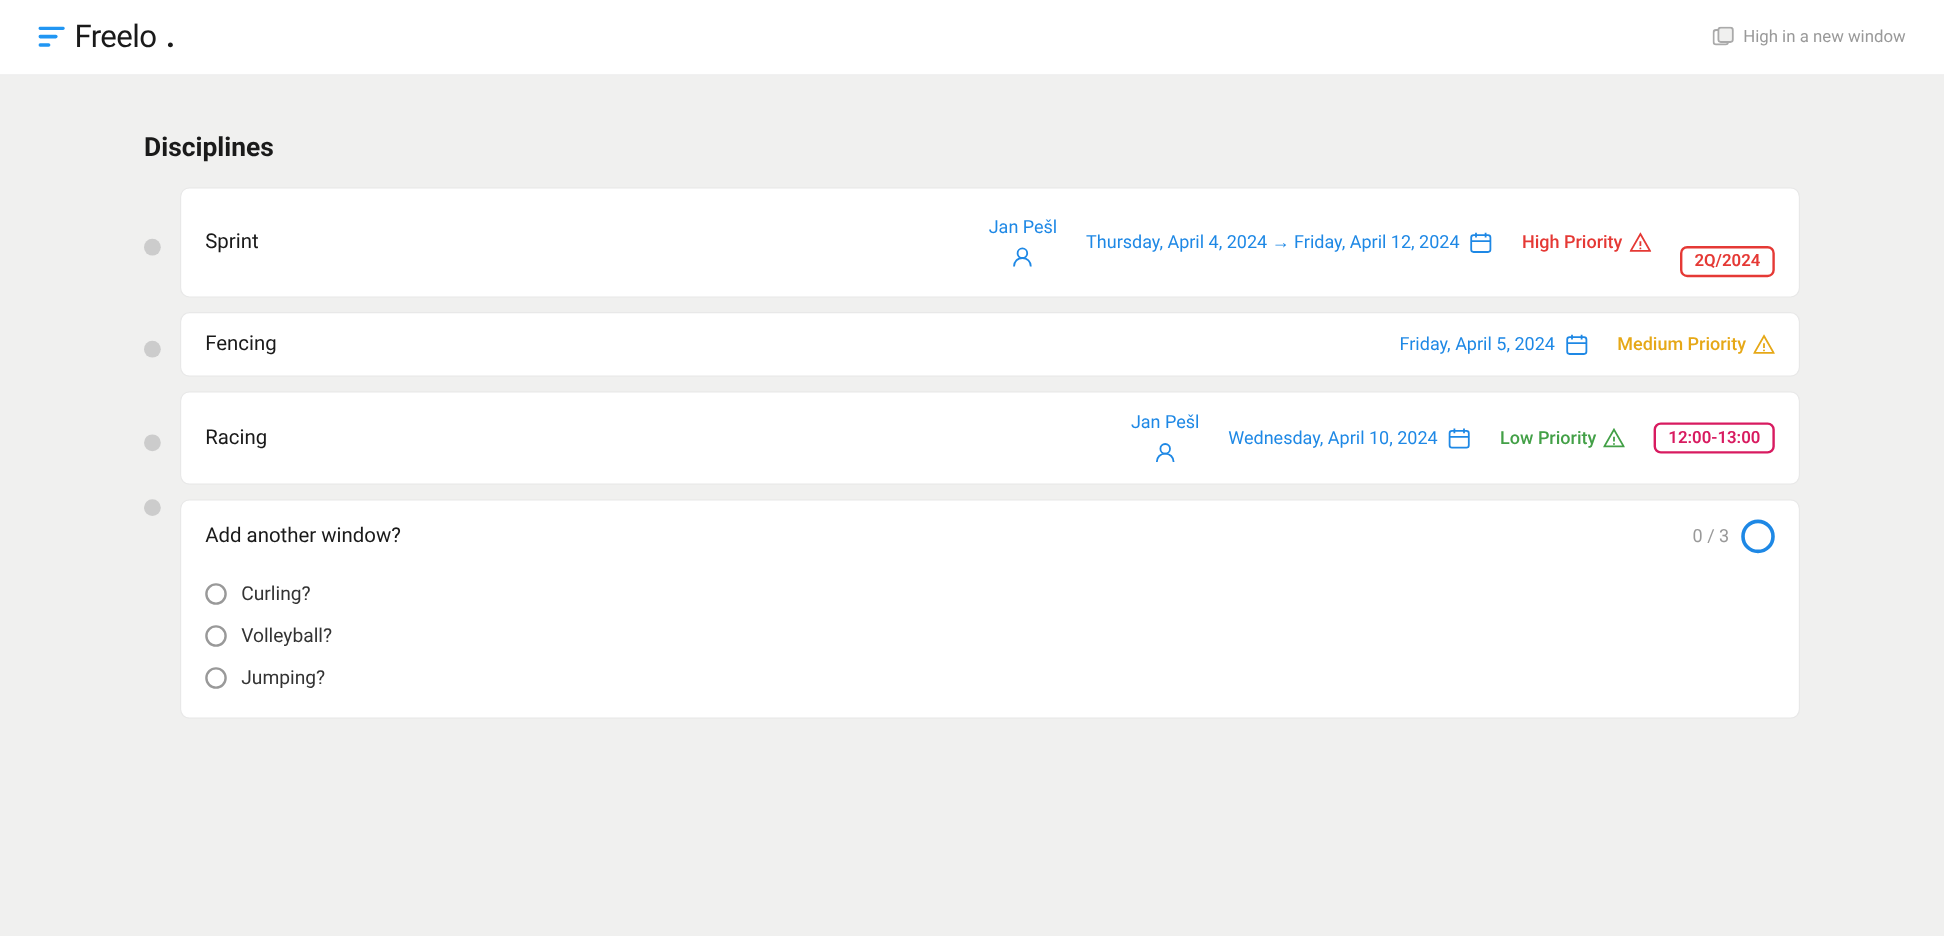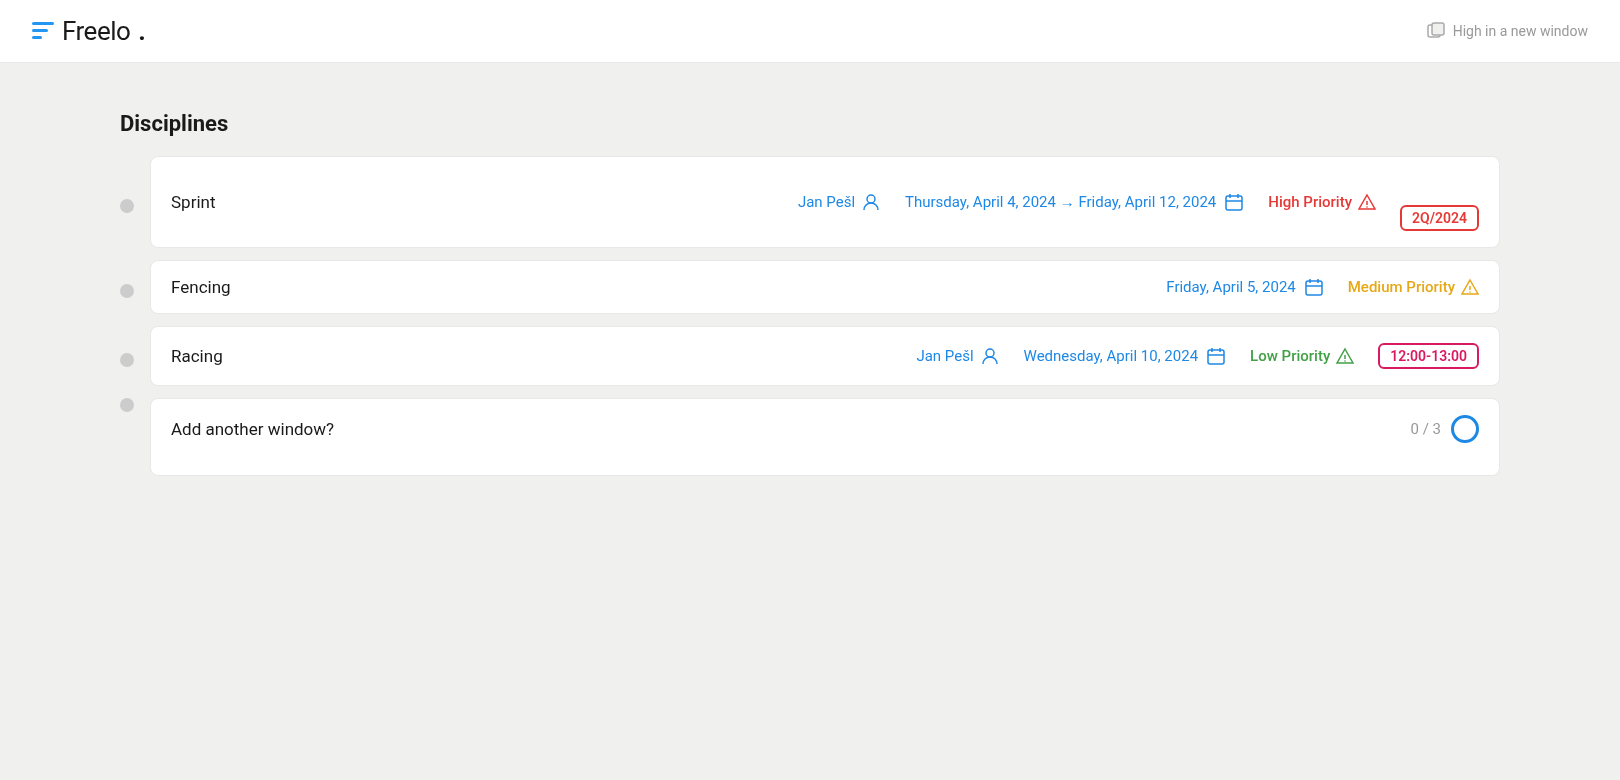--- a/index.html
+++ b/index.html
@@ -103,20 +103,21 @@
       gap: 24px;
       margin-left: auto;
     }
 
     .assignee {
       display: flex;
       align-items: center;
       gap: 6px;
       color: #1e88e5;
       font-size: 15px;
+      flex-direction: column;
     }
 
     .date-range {
       display: flex;
       align-items: center;
       gap: 8px;
       color: #1e88e5;
       font-size: 15px;
     }
 
@@ -362,17 +363,31 @@
     <div class="add-sport-row">
       <div class="task-bullet"></div>
       <div class="add-sport-card">
         <div class="add-sport-header">
           <span class="add-sport-title">Add another window?</span>
           <div class="add-sport-right">
             <span class="progress-text">0 / 3</span>
             <div class="progress-circle"></div>
           </div>
         </div>
+        <div class="checklist">
+          <div class="checklist-item">
+            <div class="checklist-circle"></div>
+            <span>Curling?</span>
+          </div>
+          <div class="checklist-item">
+            <div class="checklist-circle"></div>
+            <span>Volleyball?</span>
+          </div>
+          <div class="checklist-item">
+            <div class="checklist-circle"></div>
+            <span>Jumping?</span>
+          </div>
+        </div>
       </div>
     </div>
 
   </div>
 </div>
 
 </body></html>

